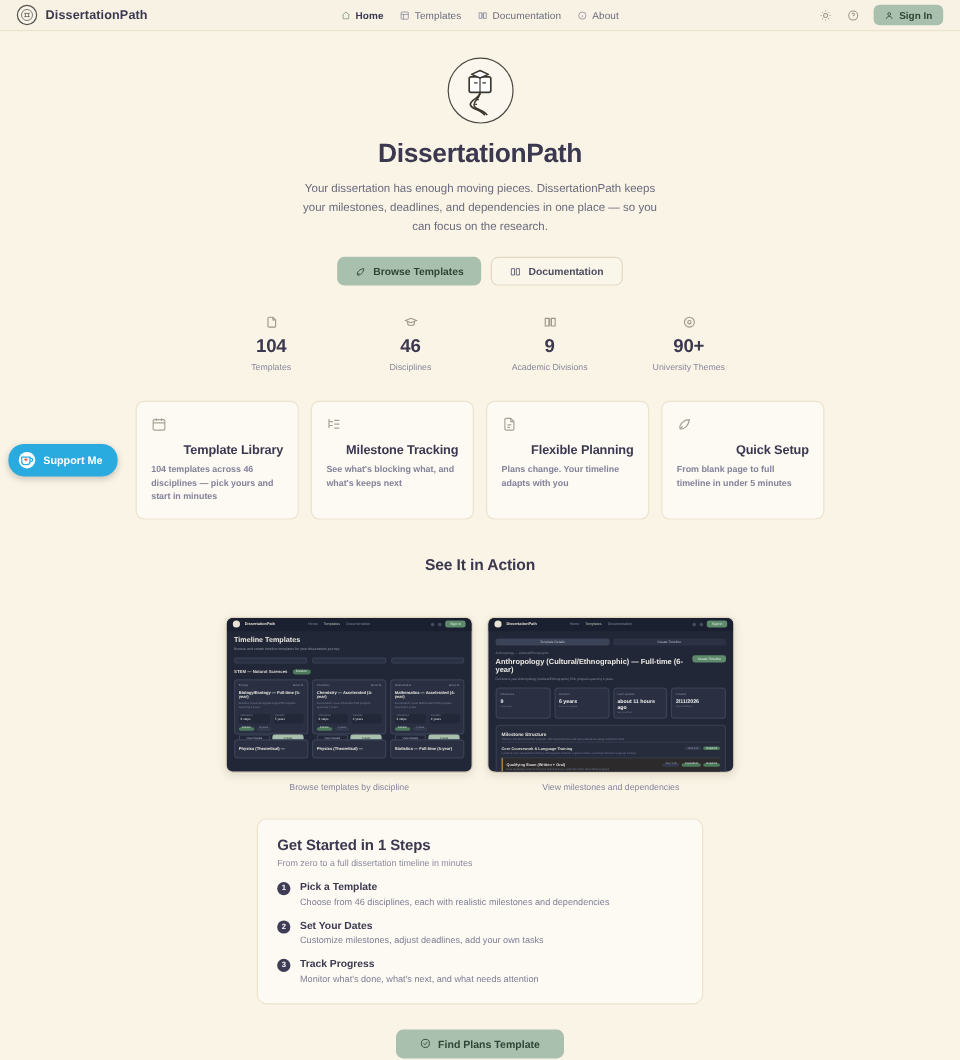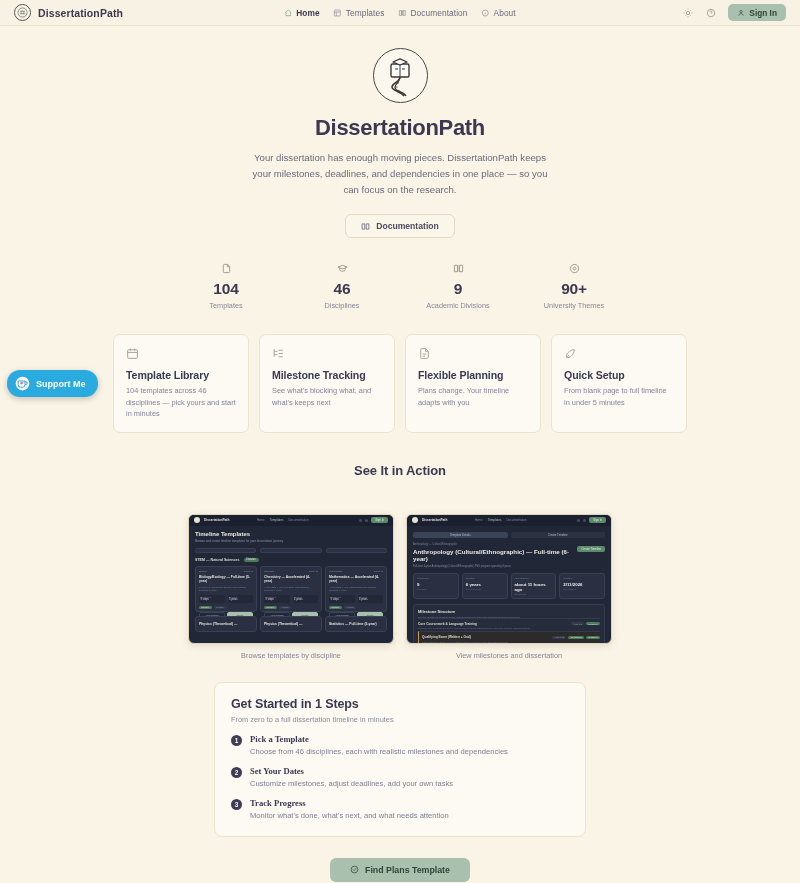--- a/index.html
+++ b/index.html
@@ -80,22 +80,22 @@
   .features{
     display:flex;gap:10px;
     padding:0 113px;margin-top:24px;
   }
   .fcard{
     flex:1;background:#fdfaf3;border:1px solid #ece3cf;
     border-radius:7px;padding:11px 12px 13px;
     min-height:66px;
   }
   .fcard-icon{color:#a6a396;height:14px;margin-bottom:9px;display:flex;align-items:center;}
-  .fcard-title{font-size:10.6px;font-weight:700;color:#3b3850;letter-spacing:-.1px;}
-  .fcard-desc{font-size:7.4px;line-height:1.5;color:#84839a;margin-top:4px;}
+  .fcard-title{font-size:10.6px;font-weight:700;color:#3b3850;letter-spacing:-.1px;text-align:right;}
+  .fcard-desc{font-size:7.4px;line-height:1.5;color:#84839a;margin-top:4px;font-weight:bold;}
   
   .section-title{
     text-align:center;font-size:13px;font-weight:700;color:#3b3850;
     margin-top:30px;letter-spacing:-.1px;
   }
   .shots{display:flex;gap:12px;justify-content:center;margin-top:13px;}
   .shot-wrap{width:206px;margin-top:23px;}
   .shot{
     width:206px;height:130px;border-radius:6px;overflow:hidden;
     background:#222738;border:1px solid #dfd6c2;
@@ -167,21 +167,21 @@
     padding:14px 16px 16px;
   }
   .steps-title{font-size:12.5px;font-weight:700;color:#3b3850;letter-spacing:-.1px;}
   .steps-sub{font-size:7.4px;color:#8a8a9c;margin-top:4px;}
   .step{display:flex;gap:8px;margin-top:10px;}
   .step-num{
     width:11px;height:11px;flex:0 0 11px;border-radius:50%;
     background:#3f3c55;color:#fff;font-size:6.4px;font-weight:700;
     display:flex;align-items:center;justify-content:center;margin-top:1px;
   }
-  .step-title{font-size:8.6px;font-weight:700;color:#3b3850;font-family:Liberation Serif, serif;}
+  .step-title{font-size:8.6px;font-weight:700;color:#3b3850;}
   .step-desc{font-size:7.6px;color:#7f7e94;margin-top:3px;}
   
   .bottom-cta{display:flex;justify-content:center;margin-top:21px;}
   .bottom-cta .btn{padding:7px 20px;font-size:8.8px;}
   
   .kofi{
     position:absolute;left:7px;top:370px;
     display:flex;align-items:center;gap:6px;
     background:#29abe0;border-radius:13px;
     padding:6px 12px 6px 8px;
@@ -276,20 +276,29 @@
       <path d="M24 12v13M19 17h3M26 17h3" stroke="#3b3830" stroke-width="1"></path>
       <path d="M17 10l7-3.2 7 3.2-7 3z" fill="#fff" stroke="#3b3830" stroke-width="1.3" stroke-linejoin="round"></path>
       <path d="M24 25c0 5-8 6-8 10s9 4 12 9" stroke="#3b3830" stroke-width="1.5" fill="none"></path>
       <path d="M24 25c0 5-5 6.5-5 10.5S27 39 30 44" stroke="#3b3830" stroke-width="1.3" fill="none"></path>
       <path d="M21.5 31h1.5M20 35h1.5M22 39h1.5" stroke="#3b3830" stroke-width=".9"></path>
     </svg>
   </div>
   <div class="hero-title">DissertationPath</div>
   <div class="hero-sub">Your dissertation has enough moving pieces. DissertationPath keeps your milestones, deadlines, and dependencies in one place — so you can focus on the research.</div>
   <div class="cta-row">
+    <div class="btn btn-primary">
+      <span>
+        <svg width="9" height="9" viewBox="0 0 24 24" fill="none" stroke="#2f4436" stroke-width="2">
+            <path d="M5 19c-1-3 0-6 3-9 3-3 7-5 11-5 0 4-2 8-5 11-3 3-6 4-9 3z"></path>
+            <path d="M9 15l-3 4"></path>
+          </svg>
+      </span>
+      <span>Browse Templates</span>
+    </div>
     <div class="btn btn-ghost">
       <span>
         <svg width="9" height="9" viewBox="0 0 24 24" fill="none" stroke="#5e5c70" stroke-width="2">
             <path d="M3 5h7v14H3zM14 5h7v14h-7z"></path>
           </svg>
       </span>
       <span>Documentation</span>
     </div>
   </div>
 </div>
@@ -578,21 +587,21 @@
                   <span class="m-rtag g">Dependent</span>
                   <span class="m-rtag g">Required</span>
                 </span>
               </div>
             <div class="m-rtext">Pass qualifying exams to test your stated plan as a reflection of the dissertation proposal</div>
           </div>
 
         </div>
       </div>
     </div>
-    <div class="shot-caption">View milestones and dissertation</div>
+    <div class="shot-caption">View milestones and dependencies</div>
   </div>
 </div>
 
 <div class="steps">
   <div class="steps-title">Get Started in 1 Steps</div>
   <div class="steps-sub">From zero to a full dissertation timeline in minutes</div>
   <div class="step">
     <span class="step-num">1</span>
     <div>
       <div class="step-title">Pick a Template</div>

